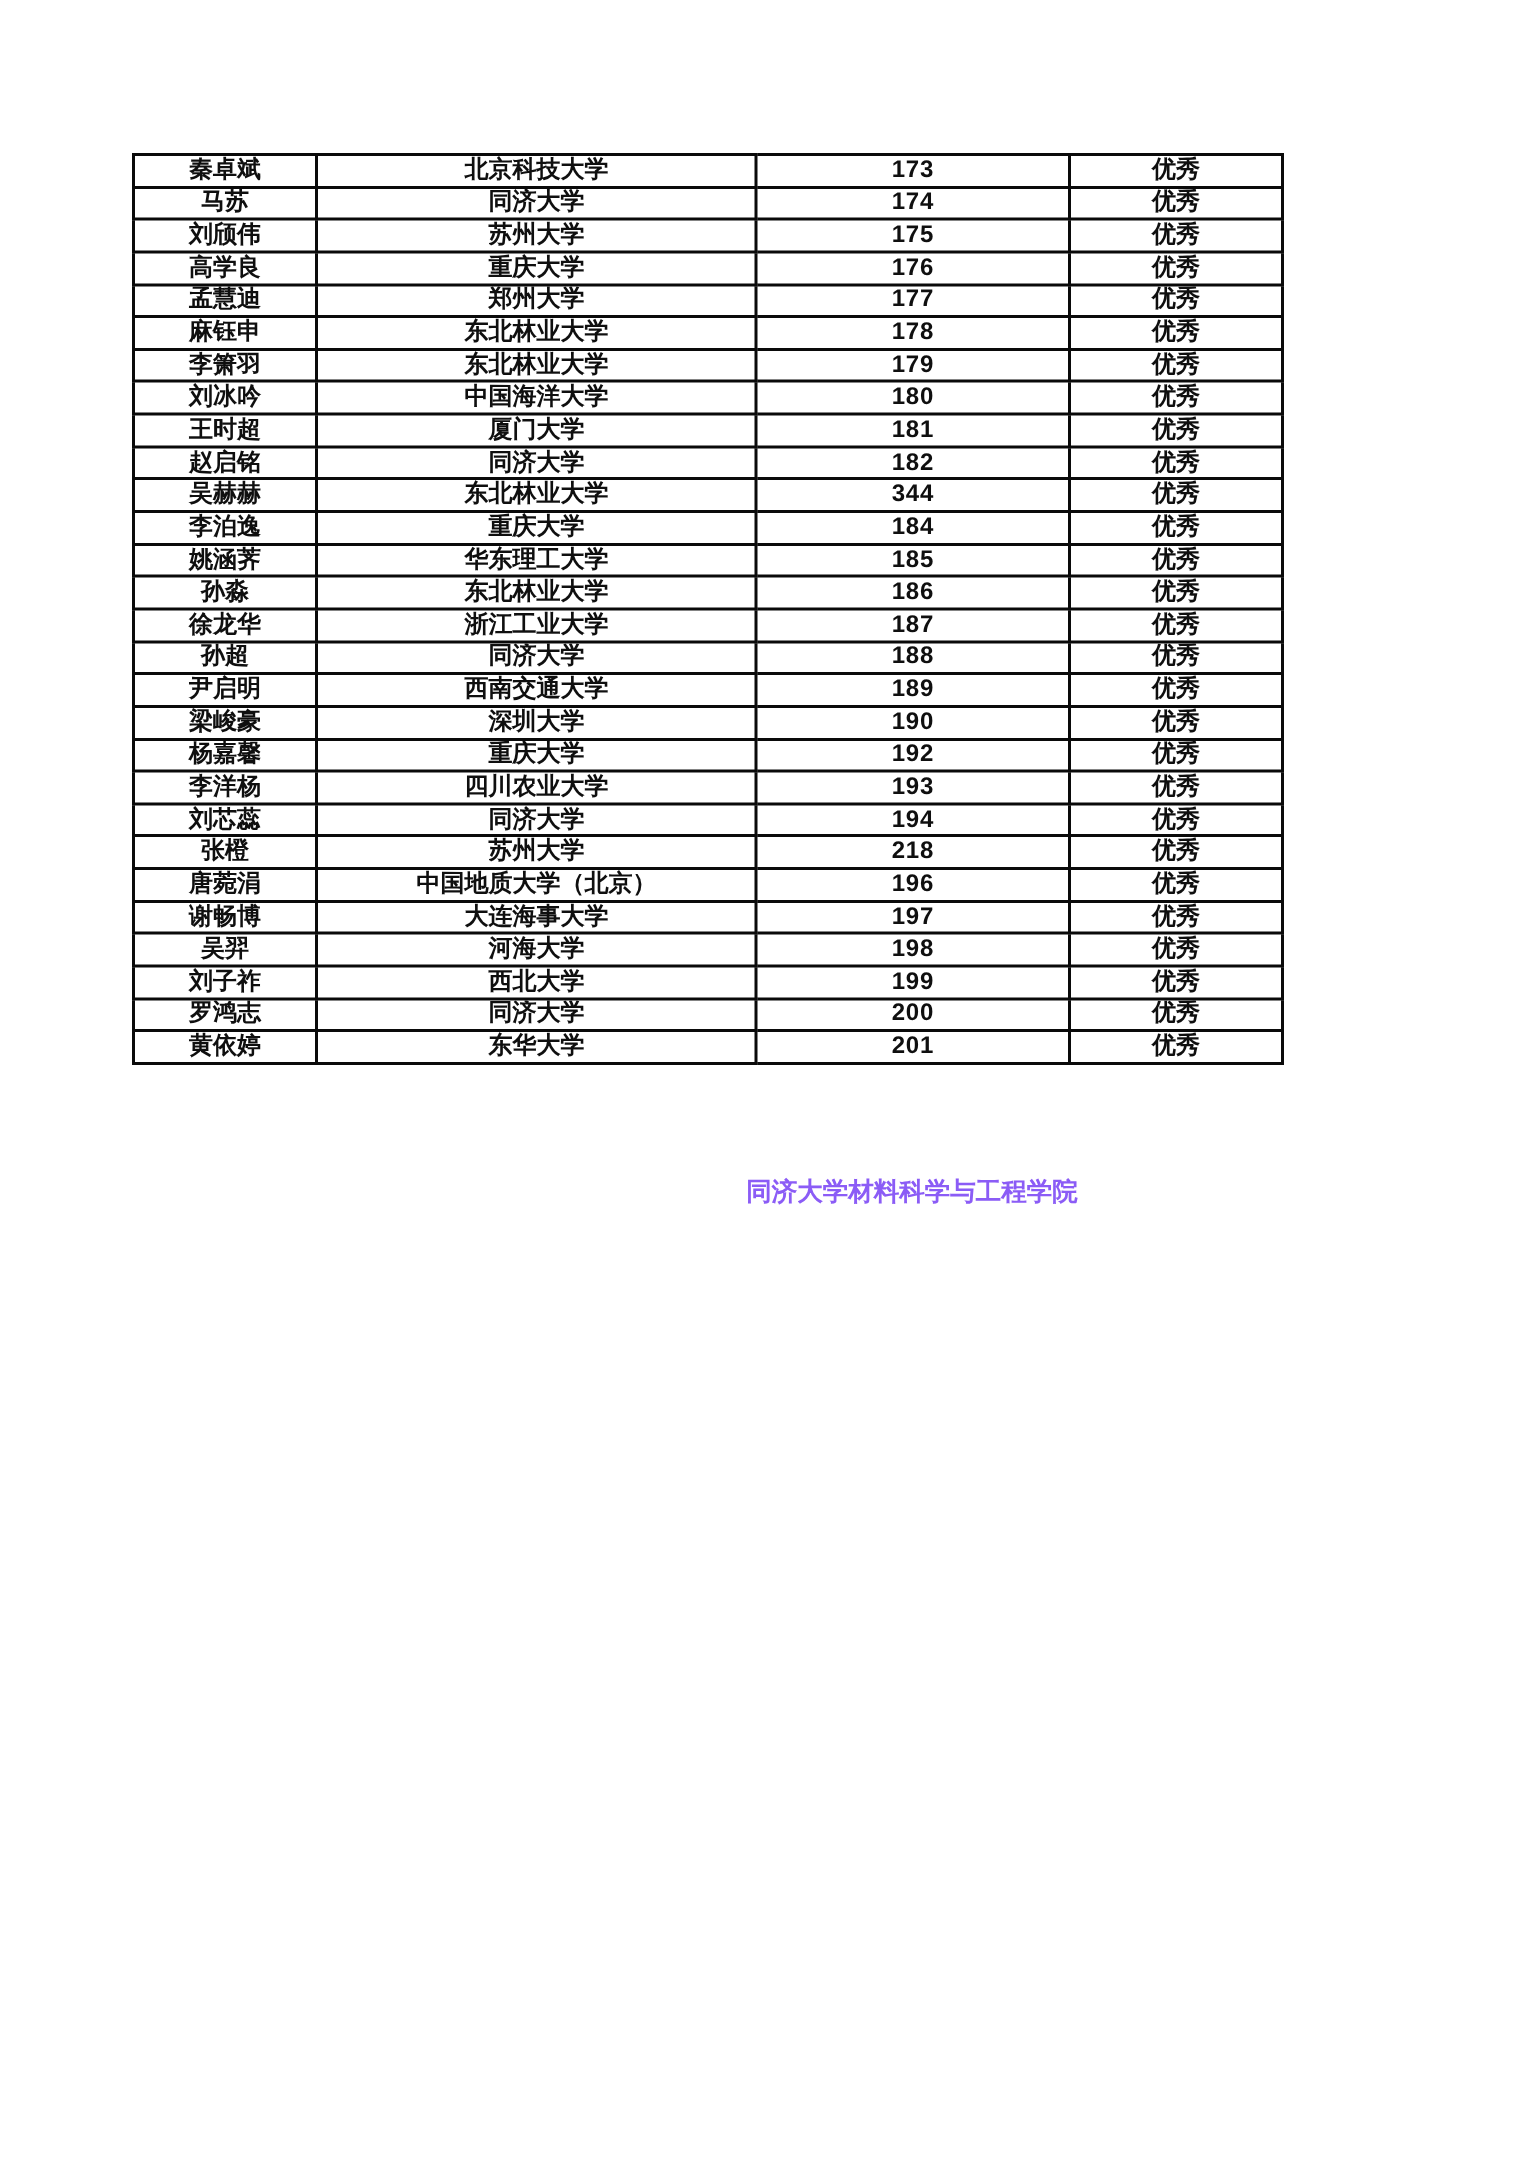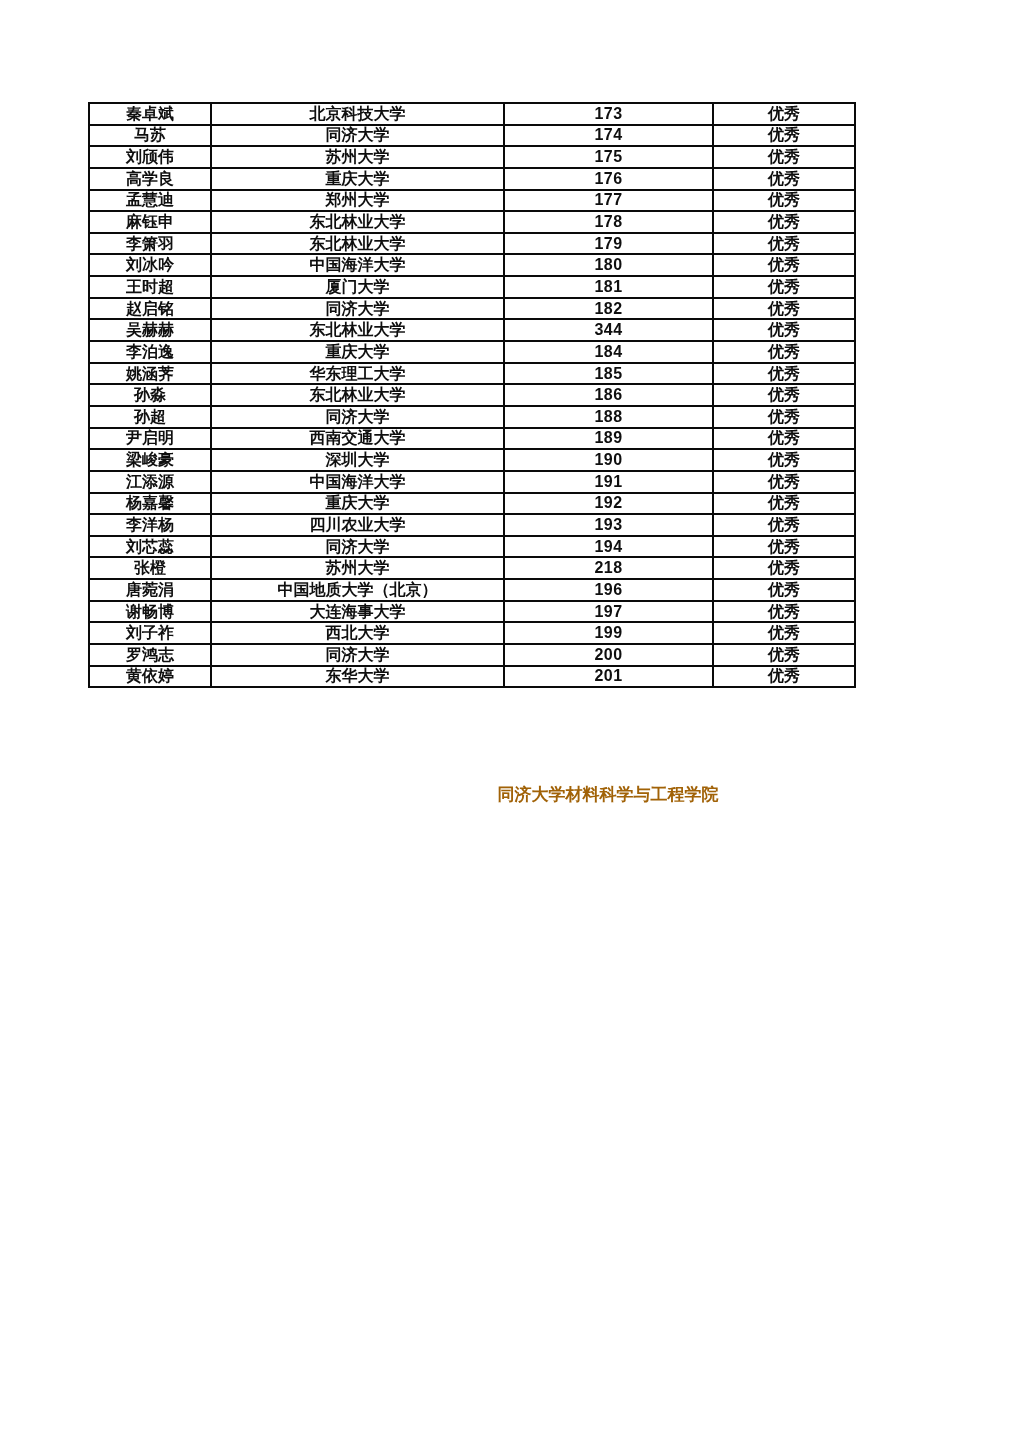--- a/index.html
+++ b/index.html
@@ -52,21 +52,21 @@
     position: absolute;
     left: 200px;
     top: 782px;
     width: 816px;
     text-align: center;
   }
   .footer .line {
     font-size: 17px;
     font-weight: 600;
     line-height: 25px;
-    color: #a16207;
+    color: #8b5cf6;
   }
 </style>
 </head>
 <body>
 
 <div class="page">
 
   <div class="table-wrap">
     <table class="grade-table">
       <tbody>
@@ -148,44 +148,44 @@
             <td class="col-number">185</td>
             <td class="col-grade">优秀</td>
           </tr>
           <tr>
             <td class="col-name">孙淼</td>
             <td class="col-university">东北林业大学</td>
             <td class="col-number">186</td>
             <td class="col-grade">优秀</td>
           </tr>
           <tr>
+            <td class="col-name">徐龙华</td>
+            <td class="col-university">浙江工业大学</td>
+            <td class="col-number">187</td>
+            <td class="col-grade">优秀</td>
+          </tr>
+          <tr>
             <td class="col-name">孙超</td>
             <td class="col-university">同济大学</td>
             <td class="col-number">188</td>
             <td class="col-grade">优秀</td>
           </tr>
           <tr>
             <td class="col-name">尹启明</td>
             <td class="col-university">西南交通大学</td>
             <td class="col-number">189</td>
             <td class="col-grade">优秀</td>
           </tr>
           <tr>
             <td class="col-name">梁峻豪</td>
             <td class="col-university">深圳大学</td>
             <td class="col-number">190</td>
             <td class="col-grade">优秀</td>
           </tr>
           <tr>
-            <td class="col-name">江添源</td>
-            <td class="col-university">中国海洋大学</td>
-            <td class="col-number">191</td>
-            <td class="col-grade">优秀</td>
-          </tr>
-          <tr>
             <td class="col-name">杨嘉馨</td>
             <td class="col-university">重庆大学</td>
             <td class="col-number">192</td>
             <td class="col-grade">优秀</td>
           </tr>
           <tr>
             <td class="col-name">李洋杨</td>
             <td class="col-university">四川农业大学</td>
             <td class="col-number">193</td>
             <td class="col-grade">优秀</td>
@@ -208,20 +208,26 @@
             <td class="col-number">196</td>
             <td class="col-grade">优秀</td>
           </tr>
           <tr>
             <td class="col-name">谢畅博</td>
             <td class="col-university">大连海事大学</td>
             <td class="col-number">197</td>
             <td class="col-grade">优秀</td>
           </tr>
           <tr>
+            <td class="col-name">吴羿</td>
+            <td class="col-university">河海大学</td>
+            <td class="col-number">198</td>
+            <td class="col-grade">优秀</td>
+          </tr>
+          <tr>
             <td class="col-name">刘子祚</td>
             <td class="col-university">西北大学</td>
             <td class="col-number">199</td>
             <td class="col-grade">优秀</td>
           </tr>
           <tr>
             <td class="col-name">罗鸿志</td>
             <td class="col-university">同济大学</td>
             <td class="col-number">200</td>
             <td class="col-grade">优秀</td>

